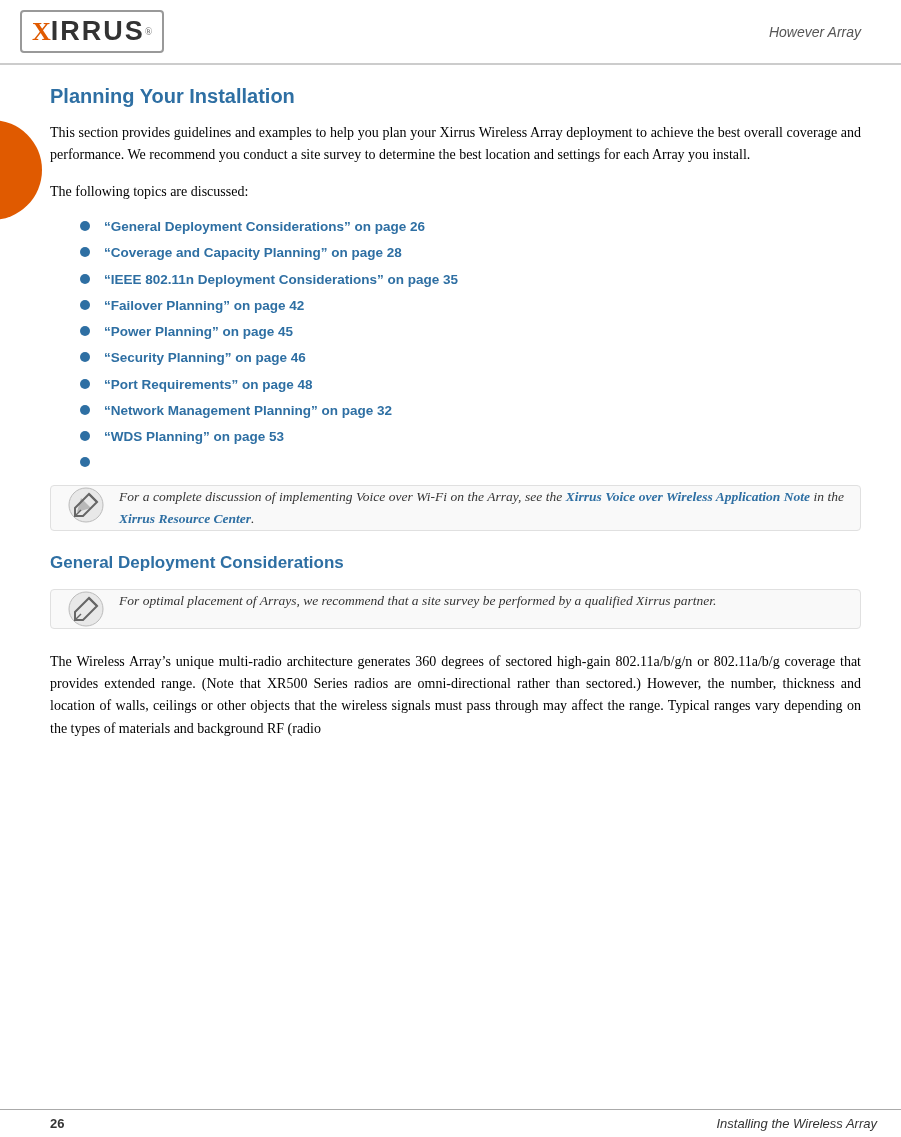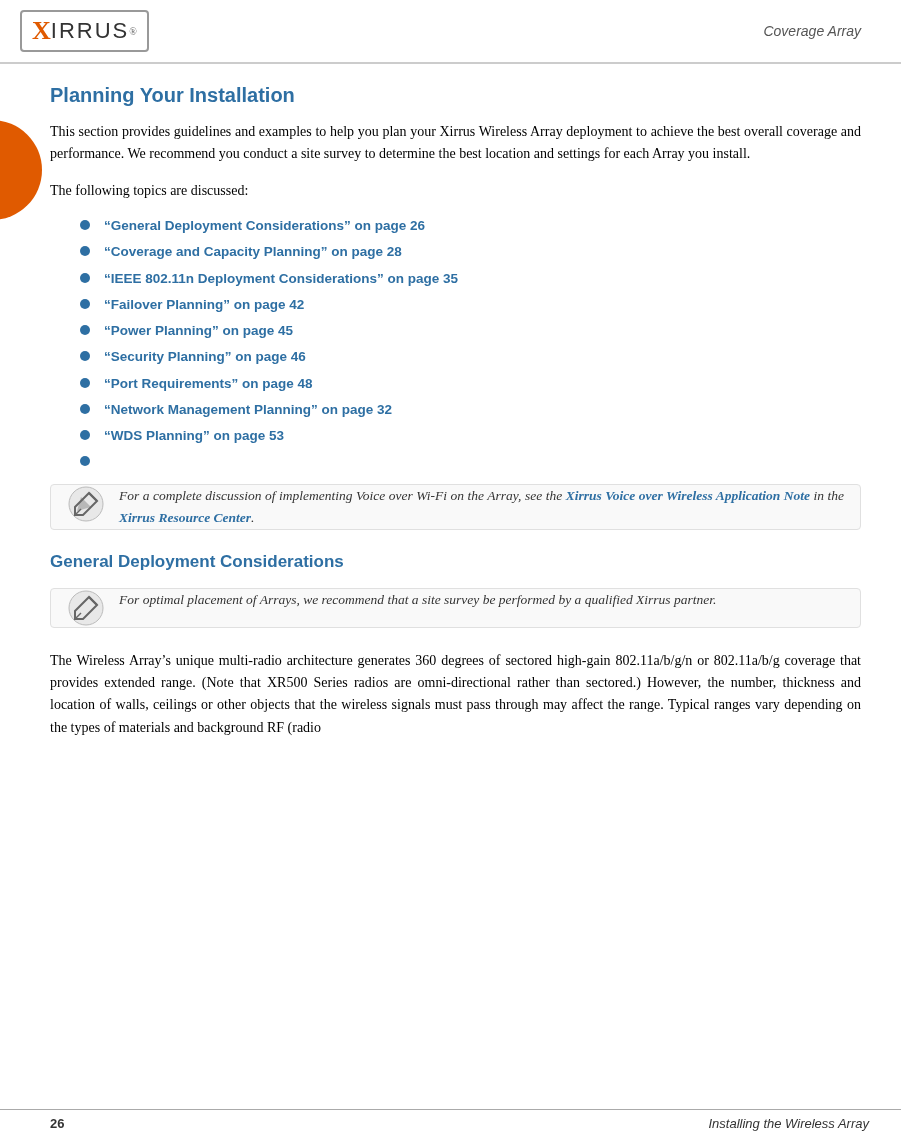--- a/index.html
+++ b/index.html
@@ -28,22 +28,22 @@
     }
     .logo-box {
       border: 2px solid #999;
       border-radius: 4px;
       padding: 4px 10px;
       display: flex;
       align-items: center;
     }
     .logo-text {
       font-family: Arial, sans-serif;
-      font-size: 22px;
-      font-weight: 400;
+      font-size: 27px;
+      font-weight: 700;
       letter-spacing: 2px;
       color: #333;
       text-align: right;
     }
     .logo-x {
       color: #e05a00;
       font-size: 26px;
       font-weight: 900;
     }
     .logo-reg {
@@ -153,21 +153,21 @@
 
     
     .footer {
       position: absolute;
       bottom: 0;
       left: 0;
       right: 0;
       border-top: 1.5px solid #aaa;
       display: flex;
       justify-content: space-between;
-      padding: 6px 32px 6px 50px;
+      padding: 6px 24px 6px 50px;
       font-family: Arial, sans-serif;
       font-size: 13px;
       color: #333;
     }
     .footer-page {
       font-weight: bold;
     }
     .footer-right {
       font-style: italic;
     }
@@ -186,21 +186,21 @@
 <body>
 
 <div class="header">
   <div class="logo-area">
     <div class="logo-box">
       <span class="logo-x">X</span>
         <span class="logo-text">IRRUS</span>
         <span class="logo-reg">®</span>
     </div>
   </div>
-  <div class="header-title">Coverage Array</div>
+  <div class="header-title">However Array</div>
 </div>
 
 <div class="orange-circle"></div>
 
 <div class="content">
 
   <div class="section-title">Planning Your Installation</div>
 
   <p class="body-text">This section provides guidelines and examples to help you plan your Xirrus Wireless Array deployment to achieve the best overall coverage and performance. We recommend you conduct a site survey to determine the best location and settings for each Array you install.</p>
 

